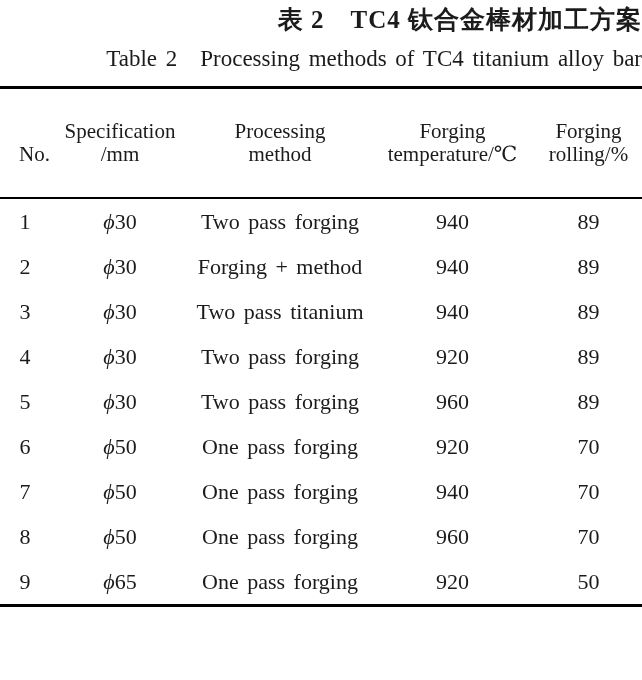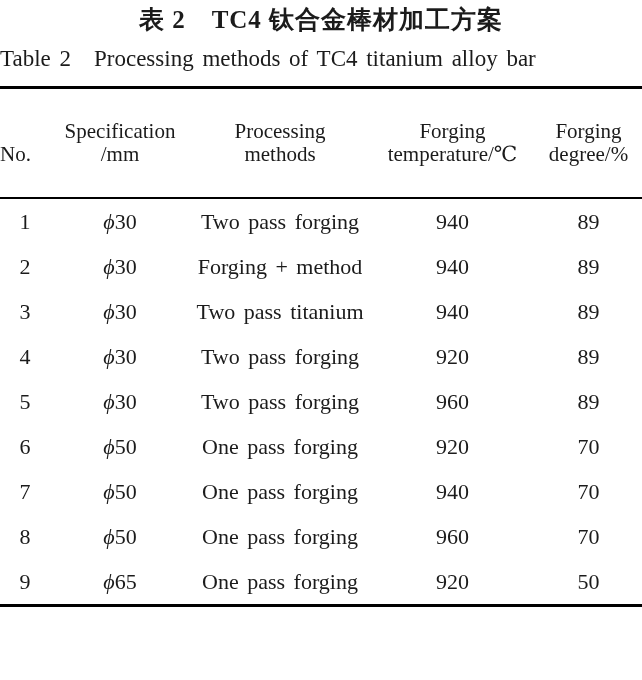--- a/index.html
+++ b/index.html
@@ -15,29 +15,29 @@
   }
   .page {
     box-sizing: border-box;
     width: 642px;
     height: 680px;
     overflow: hidden;
     background: #ffffff;
   }
   .caption-zh {
     margin-top: 6px;
-    text-align: center;
+    text-align: right;
     font-size: 25px;
     line-height: 28px;
     font-weight: 700;
     letter-spacing: 1px;
   }
   .caption-en {
     margin-top: 12px;
-    text-align: left;
+    text-align: right;
     font-size: 23px;
     line-height: 26px;
     word-spacing: 3px;
   }
   table.data-table {
     width: 642px;
     margin-top: 14px;
     border-collapse: collapse;
     table-layout: fixed;
     border-top: 3px solid #000;
@@ -57,21 +57,21 @@
   .th-stack {
     display: flex;
     flex-direction: column;
     justify-content: center;
     align-items: center;
     height: 92px;
     line-height: 23px;
   }
   .th-single {
     display: flex;
-    justify-content: flex-start;
+    justify-content: flex-end;
     align-items: center;
     height: 86px;
     margin-top: 22px;
   }
   td {
     font-size: 22px;
     height: 45px;
     padding: 0;
     text-align: center;
     vertical-align: middle;
@@ -107,33 +107,33 @@
         </th>
         <th>
           <span class="th-stack">
             <span>Specification</span>
             <span>/mm</span>
           </span>
         </th>
         <th>
           <span class="th-stack">
             <span>Processing</span>
-            <span>methods</span>
+            <span>method</span>
           </span>
         </th>
         <th>
           <span class="th-stack">
             <span>Forging</span>
             <span>temperature/℃</span>
           </span>
         </th>
         <th>
           <span class="th-stack">
             <span>Forging</span>
-            <span>degree/%</span>
+            <span>rolling/%</span>
           </span>
         </th>
       </tr>
     </thead>
     <tbody>
   <tr>
     <td>1</td>
     <td><span class="phi">ϕ</span><span>30</span></td>
     <td>Two pass forging</td>
     <td>940</td>

